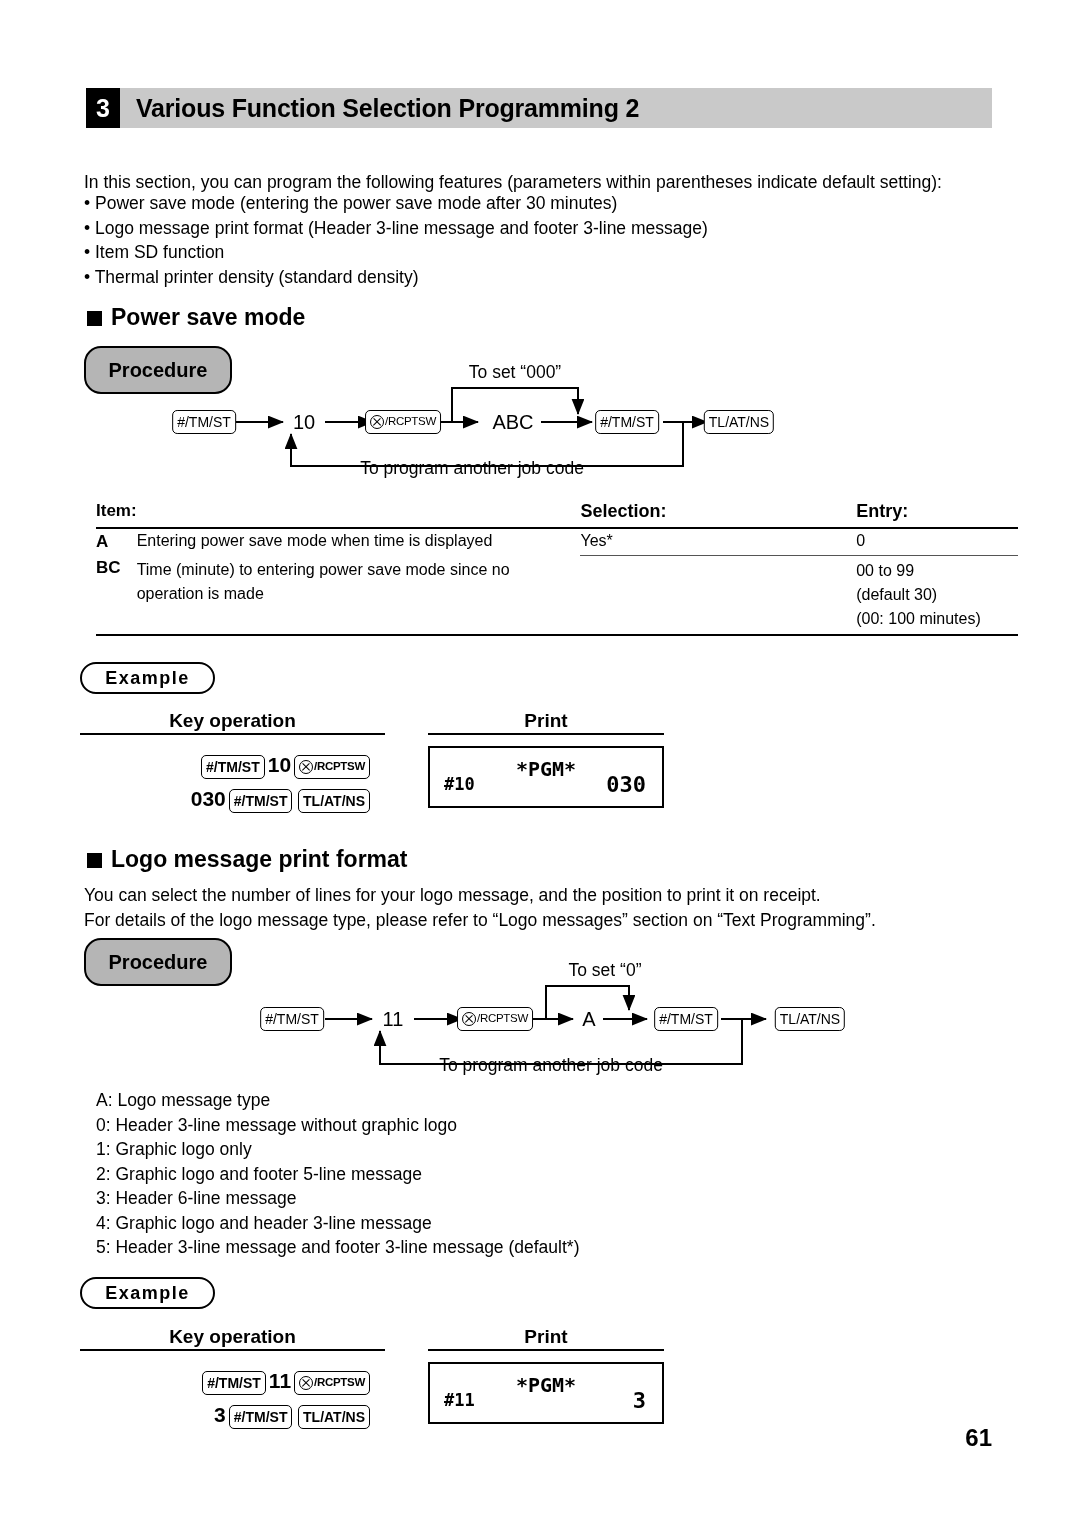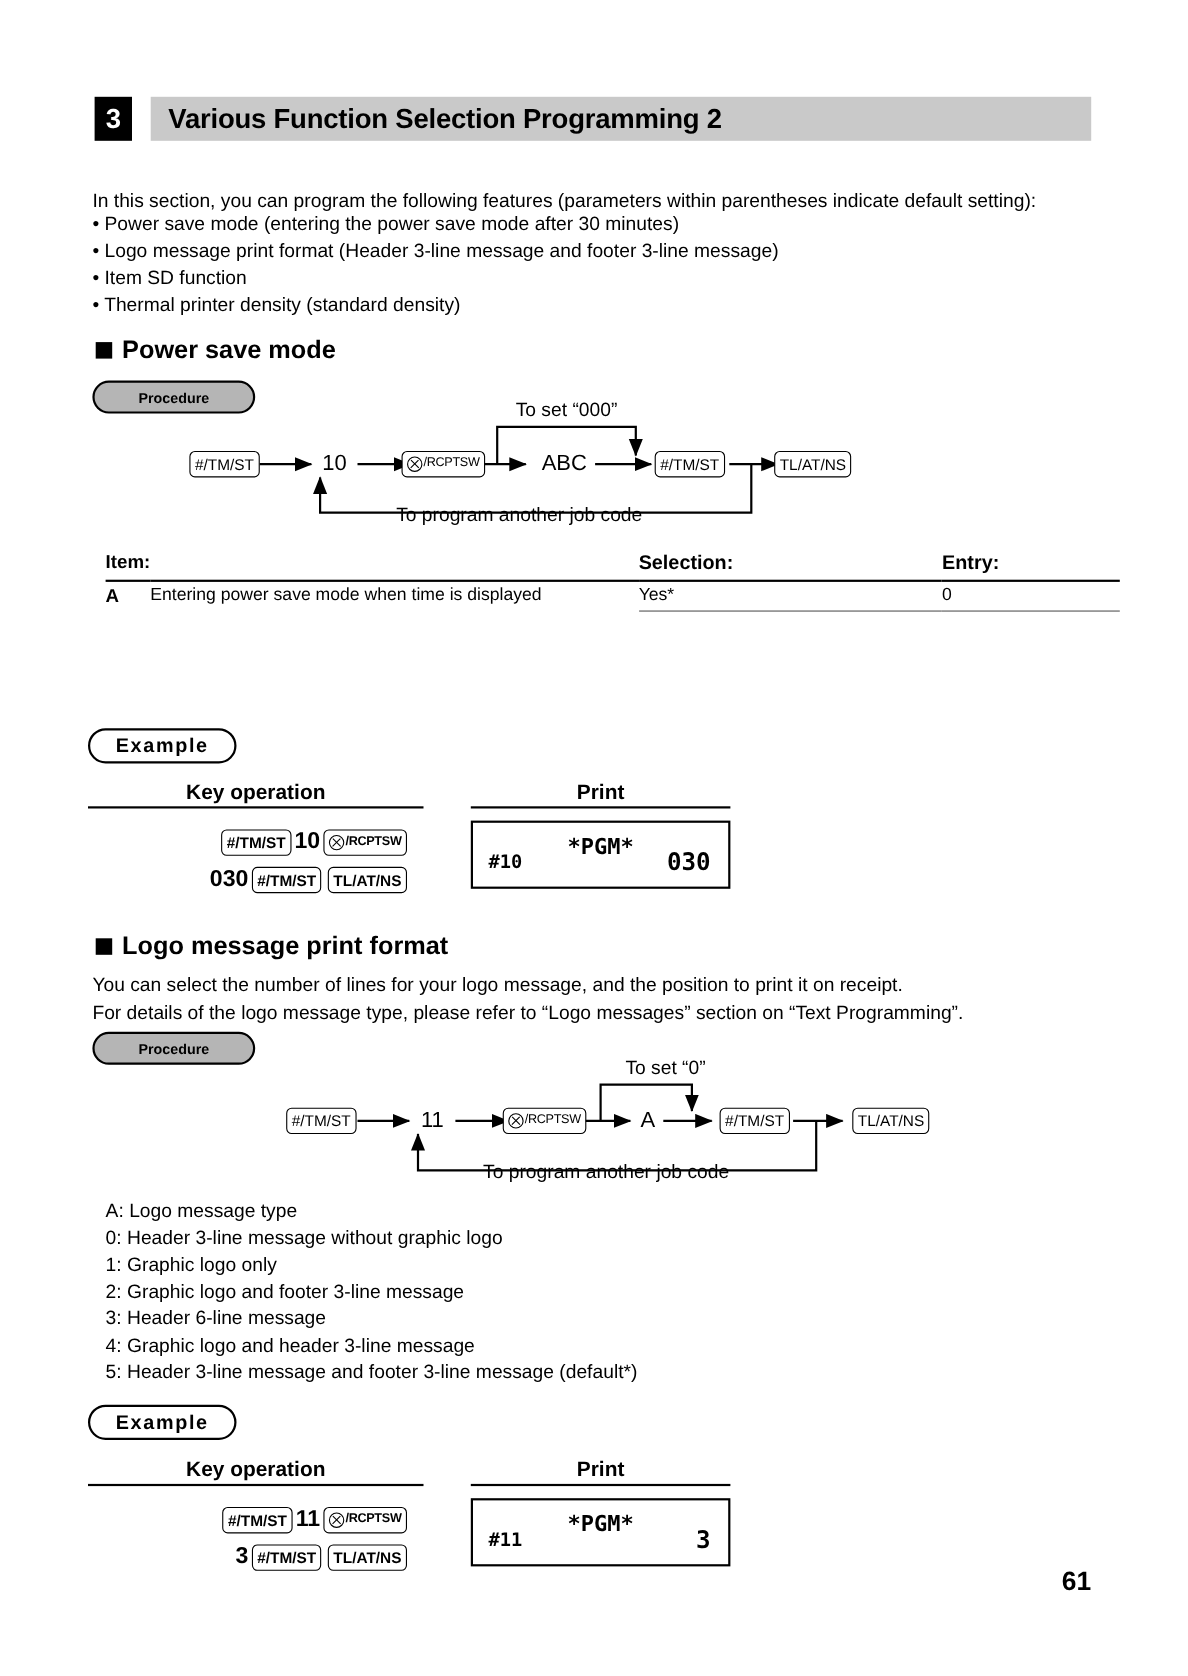--- a/index.html
+++ b/index.html
@@ -42,21 +42,20 @@
     align-items: center;
     justify-content: center;
     flex: 0 0 auto;
   }
   .sec-bar {
     flex: 1 1 auto;
     background: #c9c9c9;
     display: flex;
     align-items: center;
     padding-left: 16px;
-    margin-left: 17px;
   }
   .sec-title {
     font-size: 25px;
     font-weight: bold;
     letter-spacing: -0.2px;
   }
 
   
   .para {
     position: absolute;
@@ -98,23 +97,23 @@
     border: 2.5px solid #000;
     border-radius: 17px;
     font-weight: bold;
     display: flex;
     align-items: center;
     justify-content: center;
     box-sizing: border-box;
   }
   .badge.proc {
     background: #b5b5b5;
-    font-size: 13px;
+    font-size: 20px;
     width: 148px;
-    height: 30px;
+    height: 48px;
   }
   .badge.exm {
     background: #ffffff;
     font-size: 18px;
     width: 135px;
     height: 32px;
     letter-spacing: 1.5px;
   }
 
   
@@ -357,20 +356,30 @@
       <th class="c-item">Item:</th>
       <th class="c-desc"></th>
       <th class="c-sel">Selection:</th>
       <th class="c-ent">Entry:</th>
     </tr>
     <tr>
       <td class="c-item">A</td>
       <td class="c-desc">Entering power save mode when time is displayed</td>
       <td class="c-sel rule-thin">Yes*</td>
       <td class="c-ent rule-thin">0</td>
+    </tr>
+    <tr class="rule-bold">
+      <td class="c-item">BC</td>
+      <td class="c-desc" style="line-height:24px;">Time (minute) to entering power save mode since no operation is made</td>
+      <td class="c-sel"></td>
+      <td class="c-ent" style="line-height:24px;">
+        <div>00 to 99</div>
+        <div>(default 30)</div>
+        <div>(00: 100 minutes)</div>
+      </td>
     </tr>
   </tbody>
     </table>
 
   <div class="badge exm" style="left:80px; top:662px;">
     <span>Example</span>
   </div>
 
   <div class="colhead" style="left:80px; top:710px; width:305px;">Key operation</div>
   <div class="hrule" style="left:80px; top:733px; width:305px;"></div>
@@ -443,21 +452,21 @@
     </div>
 
     <div class="caption" style="left:605px; top:960px;">To set “0”</div>
     <div class="caption" style="left:551px; top:1055px;">To program another job code</div>
   </div>
 
   <div class="typelist">
     <div class="lead">A: Logo message type</div>
     <div class="opt">0: Header 3-line message without graphic logo</div>
     <div class="opt">1: Graphic logo only</div>
-    <div class="opt">2: Graphic logo and footer 3-line message</div>
+    <div class="opt">2: Graphic logo and footer 5-line message</div>
     <div class="opt">3: Header 6-line message</div>
     <div class="opt">4: Graphic logo and header 3-line message</div>
     <div class="opt">5: Header 3-line message and footer 3-line message (default*)</div>
   </div>
 
   <div class="badge exm" style="left:80px; top:1277px;">
     <span>Example</span>
   </div>
 
   <div class="colhead" style="left:80px; top:1326px; width:305px;">Key operation</div>

